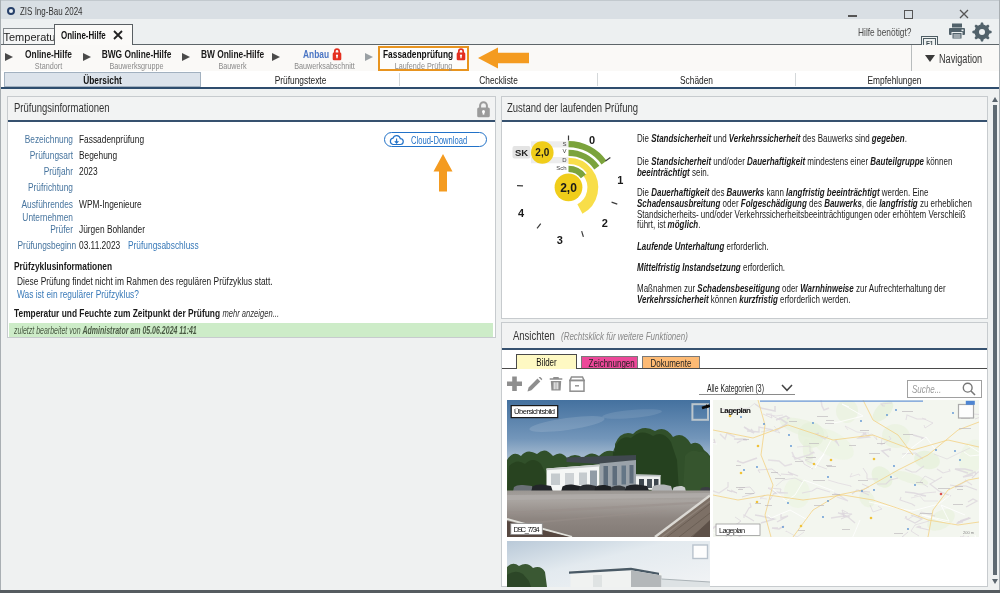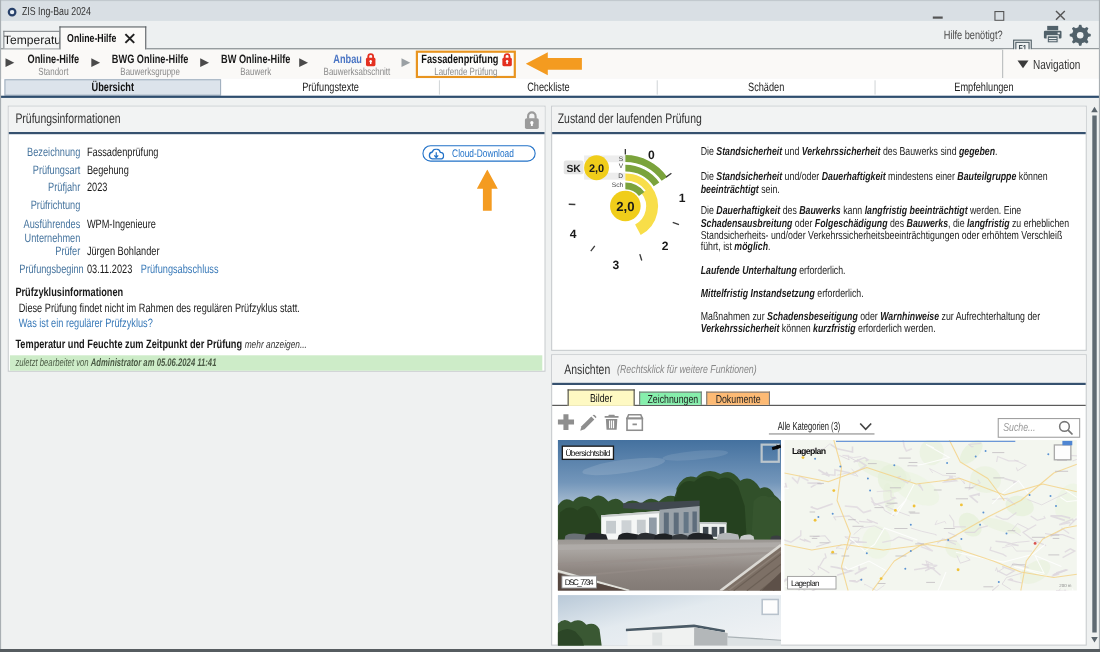--- a/index.html
+++ b/index.html
@@ -211,21 +211,21 @@
     <div class="abs t" style="left:0;top:282.9px;">Maßnahmen zur <b><i>Schadensbeseitigung</i></b> oder <b><i>Warnhinweise</i></b> zur Aufrechterhaltung der<br><b><i>Verkehrssicherheit</i></b> können <b><i>kurzfristig</i></b> erforderlich werden.</div>
   </div>
 
   <div class="abs" style="left:500.5px;top:321.5px;width:487.5px;height:265.5px;background:#fff;border:1px solid #c7cbce;box-sizing:border-box;"></div>
   <div class="abs" style="left:501.5px;top:322.5px;width:485.5px;height:25px;background:#f2f3f3;"></div>
   <div class="abs" style="left:501.5px;top:348px;width:485.5px;height:2px;background:#36516f;"></div>
   <div class="abs t" style="left:513px;top:329px;font-size:12.5px;color:#333;">Ansichten</div>
   <div class="abs t" style="left:561px;top:330px;font-size:10.5px;font-style:italic;color:#888;">(Rechtsklick für weitere Funktionen)</div>
 
   <div class="abs" style="left:501.5px;top:368.2px;width:485.5px;height:1px;background:#4a4a4a;"></div>
-  <div class="abs" style="left:580.6px;top:355.6px;width:57px;height:12.6px;background:#86efac;border:1px solid #7a7a7a;border-bottom:none;box-sizing:border-box;font-size:10.5px;color:#222;line-height:12px;">
+  <div class="abs" style="left:580.6px;top:355.6px;width:57px;height:12.6px;background:#ec4899;border:1px solid #7a7a7a;border-bottom:none;box-sizing:border-box;font-size:10.5px;color:#222;line-height:12px;">
       <div class="tc" style="text-align:center;">Zeichnungen</div>
     </div>
   <div class="abs" style="left:641.7px;top:355.6px;width:58px;height:12.6px;background:#fdba74;border:1px solid #7a7a7a;border-bottom:none;box-sizing:border-box;font-size:10.5px;color:#222;line-height:12px;">
       <div class="tc" style="text-align:center;">Dokumente</div>
     </div>
   <div class="abs" style="left:515.6px;top:353.9px;width:61px;height:15.3px;background:#fef9c3;border:1px solid #4a4a4a;border-bottom:none;box-sizing:border-box;font-size:10.5px;color:#111;line-height:14px;">
       <div class="tc" style="text-align:center;">Bilder</div>
     </div>
 
   <svg class="abs" style="left:506.5px;top:375.5px;" width="15" height="16" viewBox="0 0 15 16">

